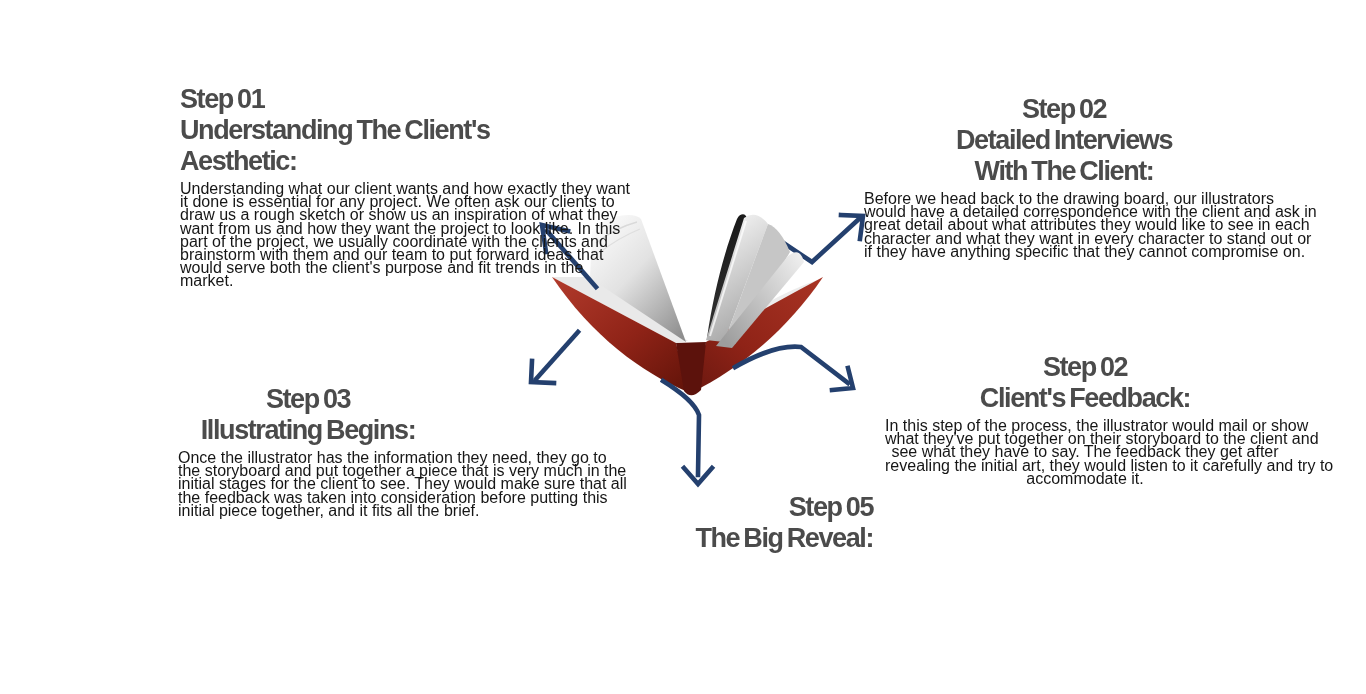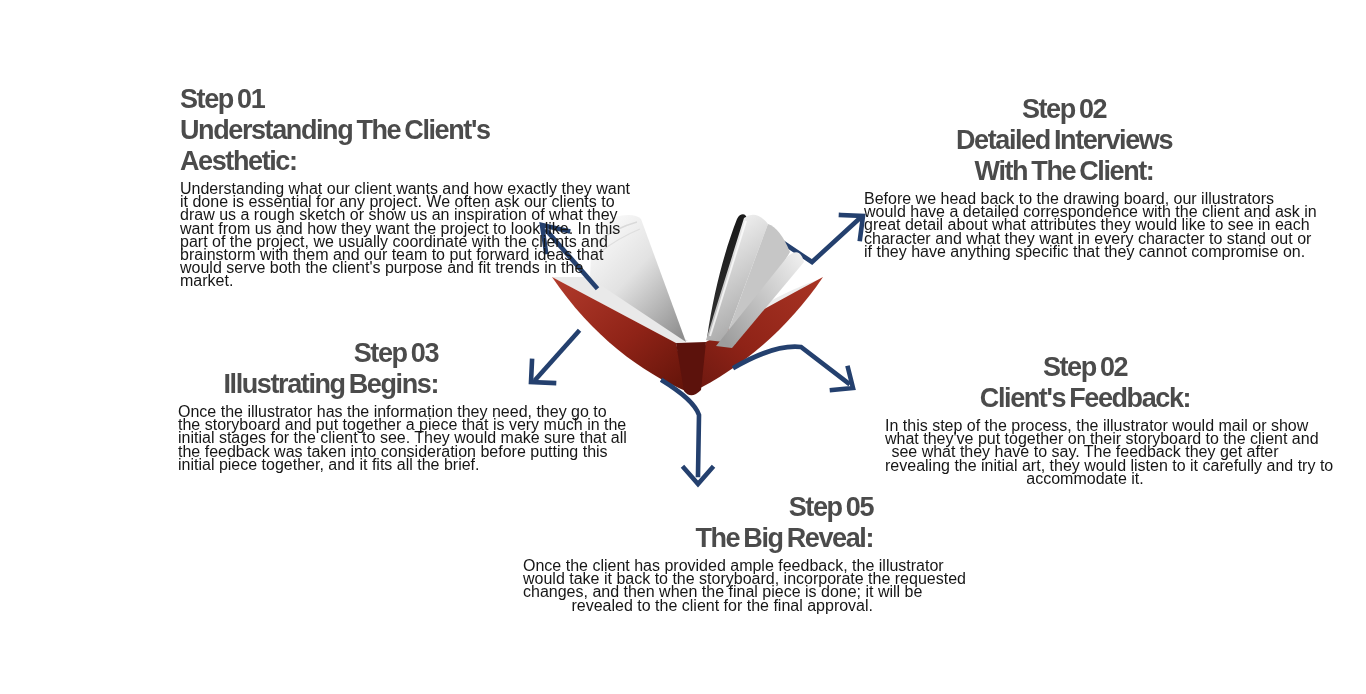--- a/index.html
+++ b/index.html
@@ -27,21 +27,21 @@
   .step p{
     margin:0;
     font-size:16px;
     line-height:13.2px;
     color:#161616;
     white-space:pre;
   }
   .step1{left:180px;top:84px;width:350px;text-align:left;}
   .step2{left:864px;top:94px;width:400px;text-align:center;}
   .step3{left:178px;top:338px;width:350px;text-align:left;}
-  .step3 h2{width:260px;text-align:right;}
+  .step3 h2{width:260px;text-align:center;margin-top:46px;}
   .step4{left:885px;top:352px;width:400px;text-align:center;}
   .step5{left:523px;top:492px;width:350px;text-align:right;}
 </style>
 </head>
 <body>
 
 <div class="canvas">
 
   <svg class="art" viewBox="0 0 1366 694" aria-hidden="true">
     <defs>
@@ -154,19 +154,15 @@
     <p>In this step of the process, the illustrator would mail or show
 what they've put together on their storyboard to the client and
 see what they have to say. The feedback they get after
 revealing the initial art, they would listen to it carefully and try to
 accommodate it.</p>
   </section>
 
   <section class="step step5">
     <h2>Step 05
 The Big Reveal:</h2>
-    <p>Once the client has provided ample feedback, the illustrator
-would take it back to the storyboard, incorporate the requested
-changes, and then when the final piece is done; it will be
-revealed to the client for the final approval.</p>
   </section>
 
 </div>
 
 </body></html>

